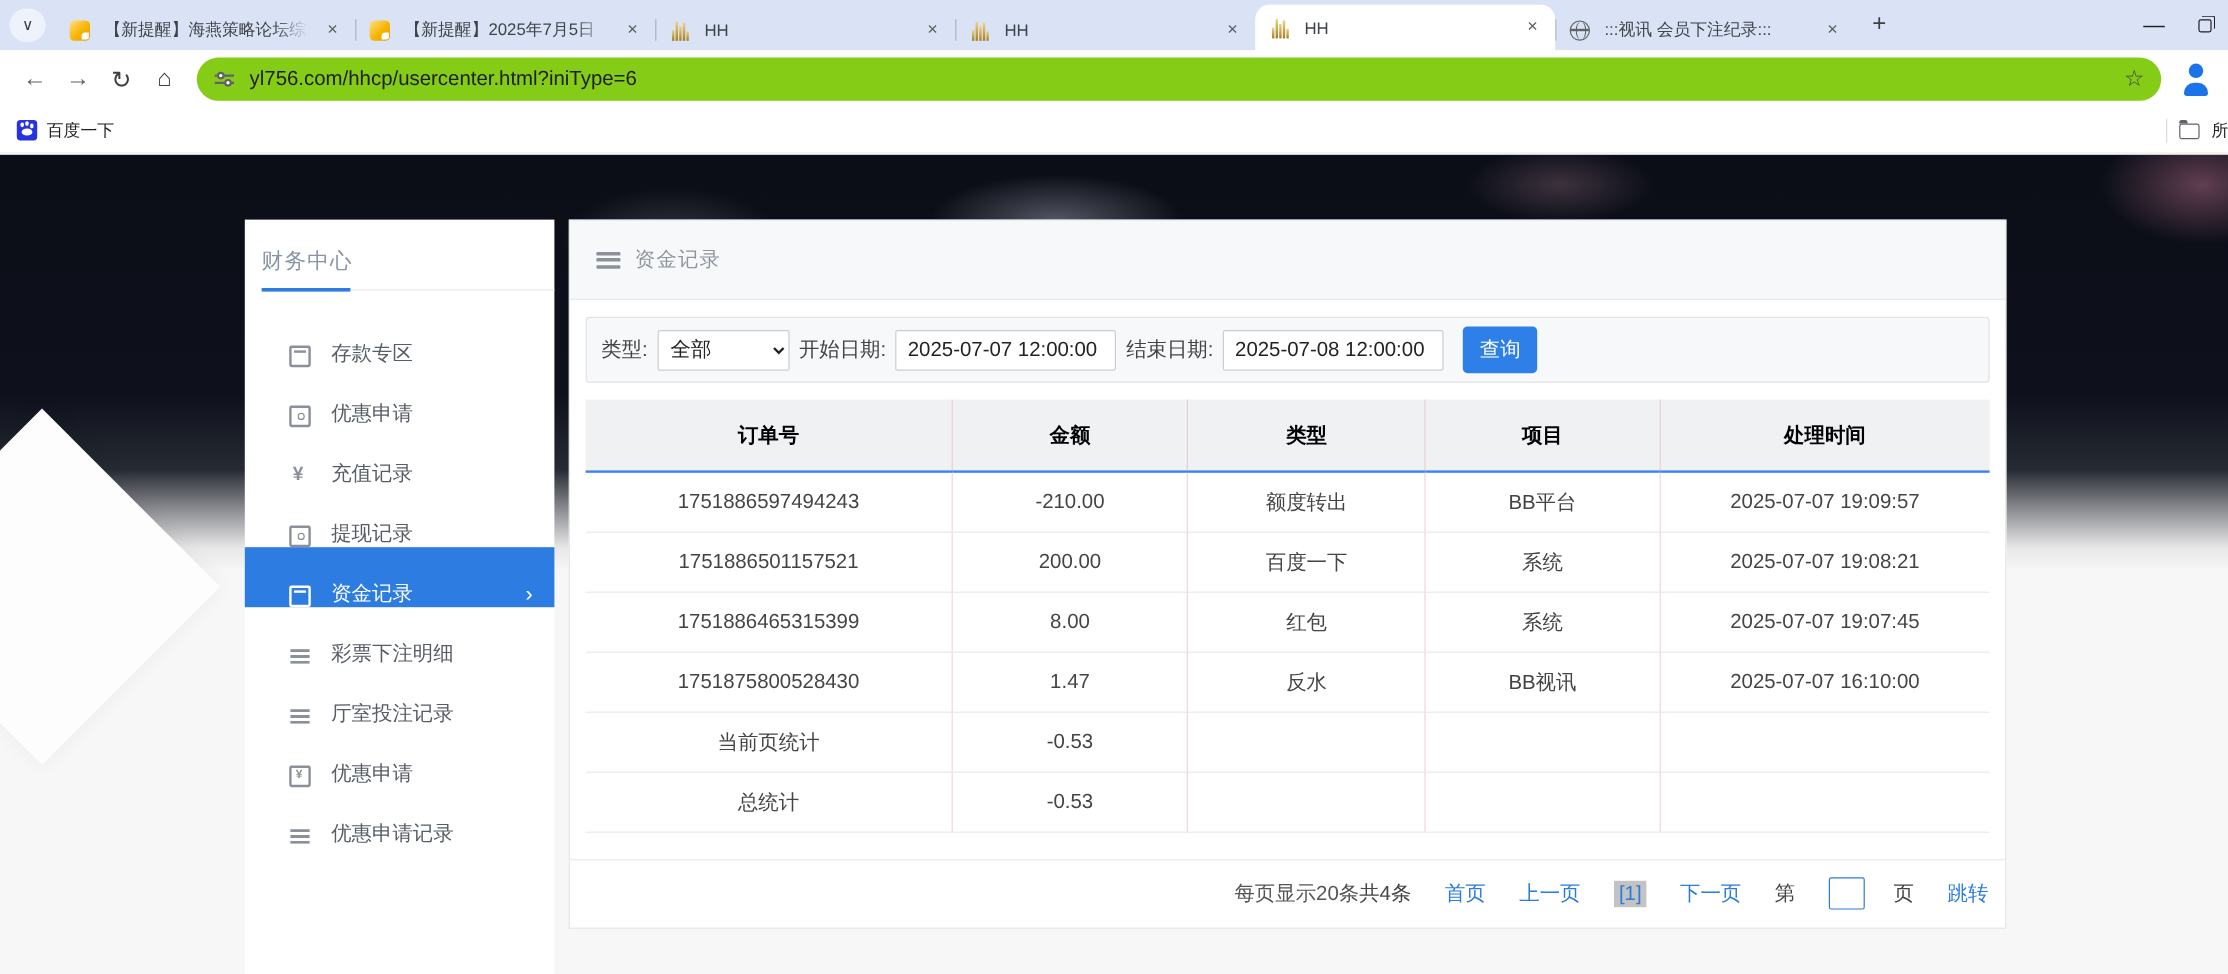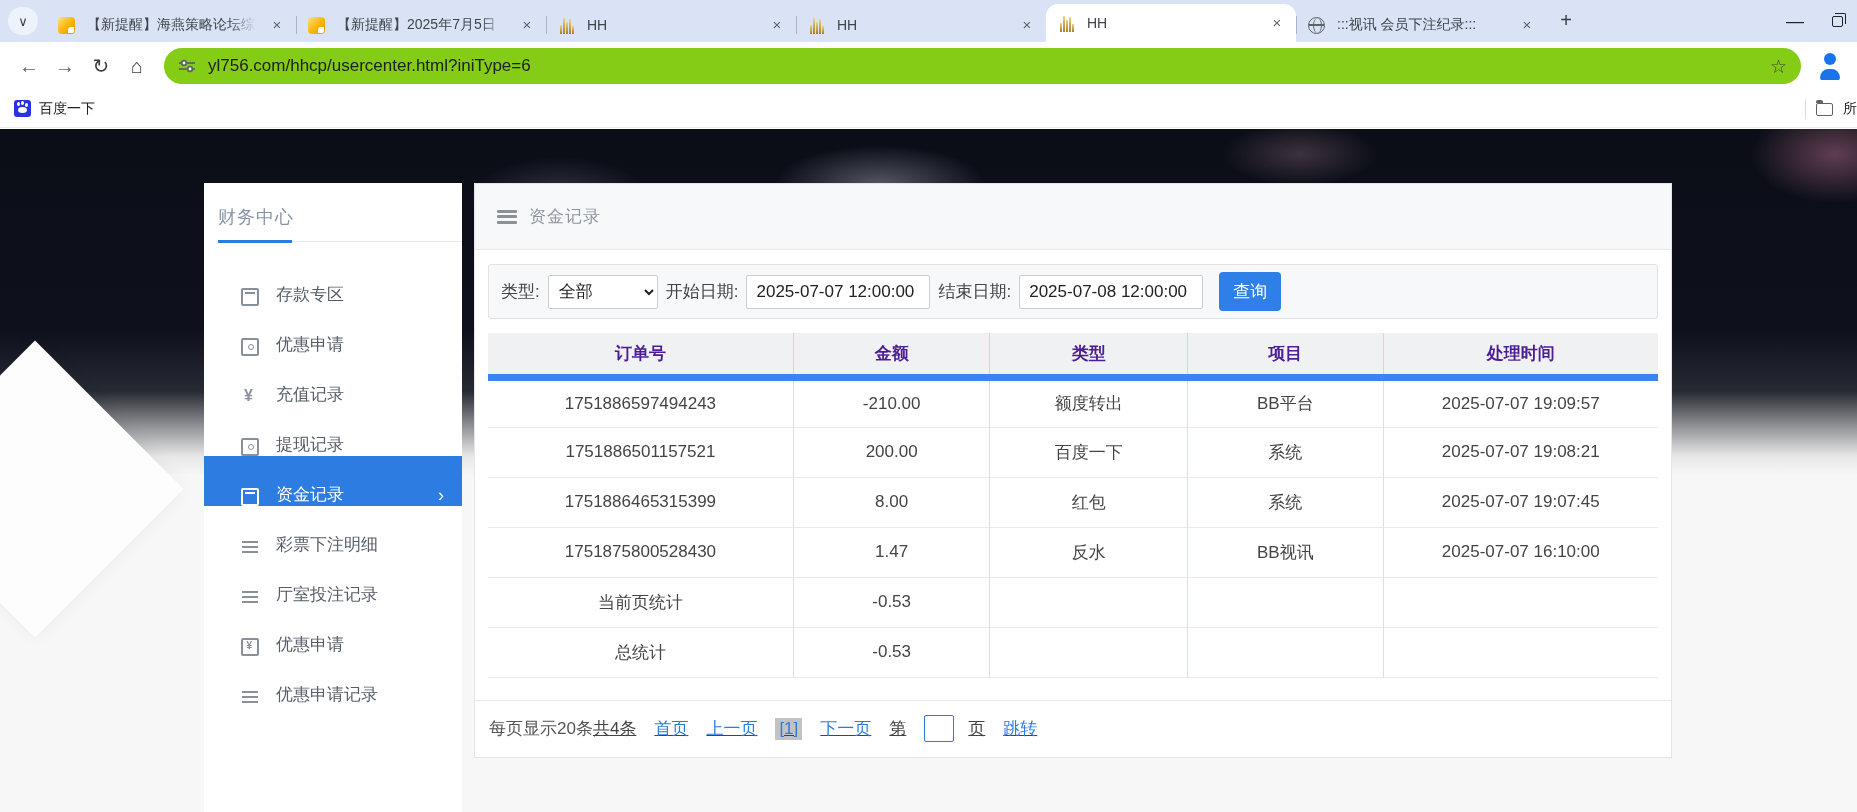--- a/index.html
+++ b/index.html
@@ -131,32 +131,32 @@
                  display:flex; align-items:center; gap:8px; padding:0 12px; }
   .filter-label { font-size:17px; color:#444; }
   .type-select { width:110px; height:34px; font-size:17px; color:#222; border:1px solid #c9cdd2; border-radius:2px;
                  background:#fff; padding:0 6px; font-family:inherit; }
   .date-input { width:184px; height:34px; font-size:17px; color:#222; border:1px solid #c9cdd2; border-radius:2px;
                 padding:0 9px; font-family:inherit; }
   .search-btn { width:62px; height:39px; margin-left:8px; background:#2e7fe8; color:#fff; font-size:17px;
                 border:none; border-radius:4px; cursor:pointer; font-family:inherit; }
 
   .funds-table { width:100%; border-collapse:collapse; margin-top:14px; table-layout:fixed; }
-  .funds-table th { background:#eff1f3; font-size:17px; font-weight:bold; color:#4c1d95; height:44px;
-                    border-bottom:7px solid #3b82f6; border-right:1px solid #e8cfcf; }
+  .funds-table th { background:#eff1f3; font-size:17px; font-weight:bold; color:#000000; height:60px;
+                    border-bottom:2px solid #3b82f6; border-right:1px solid #e8cfcf; }
   .funds-table td { font-size:17px; color:#444; height:50px; text-align:center;
                     border-bottom:1px solid #e9e9e9; border-right:1px solid #f1d7d7; }
   .funds-table th:last-child, .funds-table td:last-child { border-right:none; }
   .funds-table col.c1{width:26.1%}.funds-table col.c2{width:16.8%}.funds-table col.c3{width:16.9%}
   .funds-table col.c4{width:16.7%}.funds-table col.c5{width:23.5%}
 
   .pagination { margin-top:22px; border-top:1px solid #e6e8ea; height:57px; display:flex; align-items:center;
-                justify-content:flex-start; padding:0 14px; }
+                justify-content:flex-end; padding:0 14px; }
   .per-page { font-size:17px; color:#555; }
-  .pager { display:flex; align-items:center; gap:18px; font-size:17px; color:#444;text-decoration:underline; }
+  .pager { display:flex; align-items:center; gap:28px; font-size:17px; color:#444; }
   .pager a { color:#2b7be0; text-decoration:none; cursor:pointer; }
   .page-current { background:#c3c3c3; color:#2b7be0; padding:1px 4px; }
   .jump-input { width:30px; height:27px; border:1px solid #2b7be0; border-radius:2px; background:#fff; }
   .jump-word { margin-left:-4px; }
 </style>
 </head>
 <body>
 
 <div class="screen">
 

